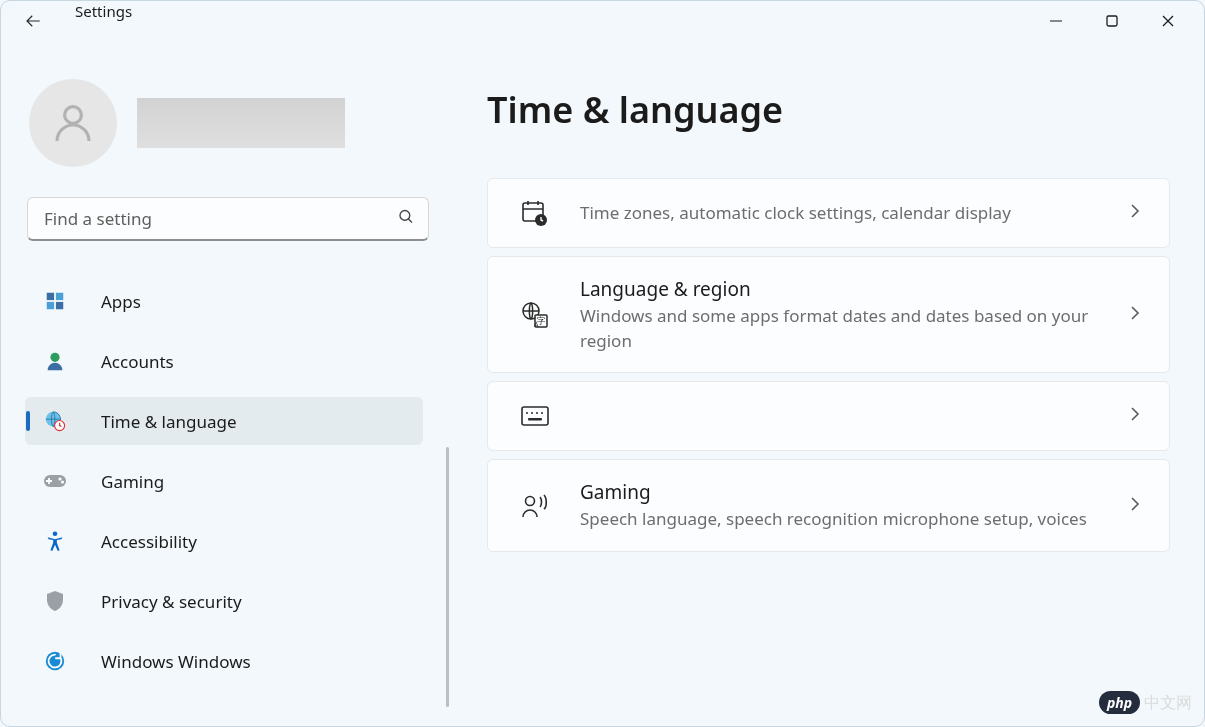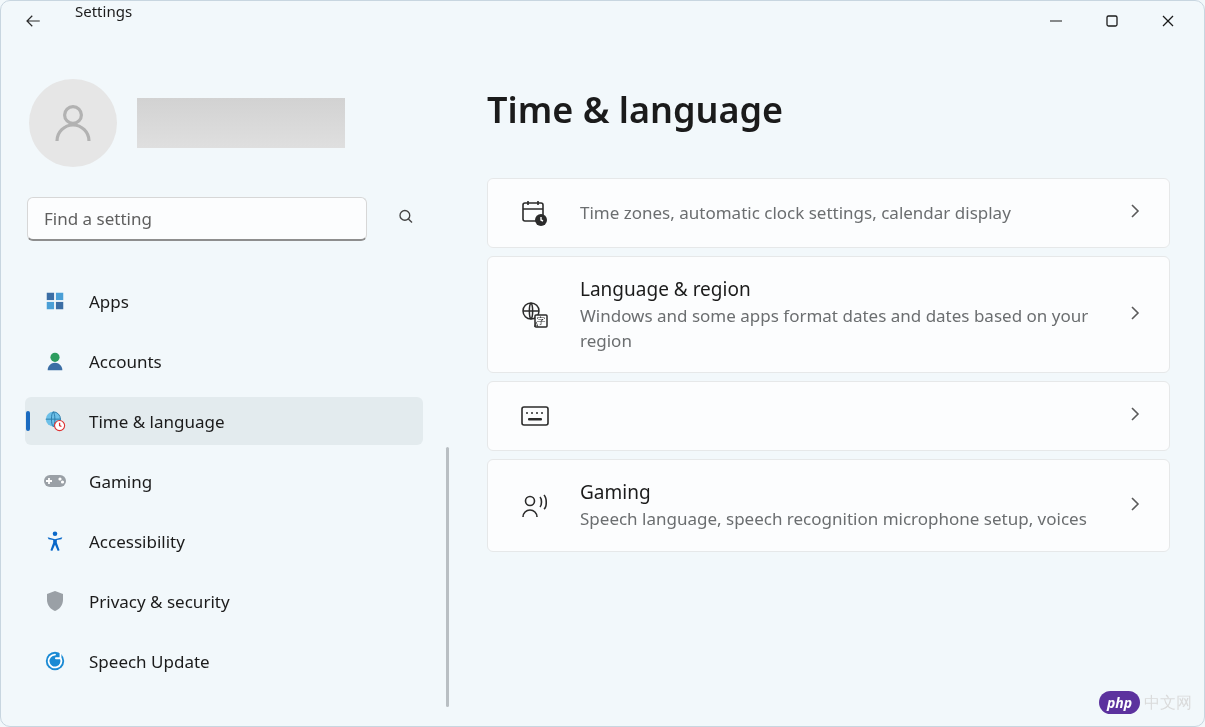--- a/index.html
+++ b/index.html
@@ -74,21 +74,21 @@
       width: 208px;
       height: 50px;
       background: linear-gradient(to bottom, #d2d2d2, #dfdfdf);
     }
     .search {
       position: relative;
       margin-bottom: 36px;
       margin-left: 2px;
     }
     .search input {
-      width: 340px;
+      width: 402px;
       height: 44px;
       padding: 0 44px 0 16px;
       font-size: 17px;
       border: 1px solid #d7d7d7;
       border-bottom: 2px solid #8e8e8e;
       border-radius: 6px;
       background: #fcfdfe;
       color: #5c5c5c;
       font-family: inherit;
     }
@@ -96,21 +96,21 @@
     .search-icon {
       position: absolute;
       right: 14px; top: 50%;
       transform: translateY(-50%);
       cursor: pointer;
     }
     .nav { margin-left: 0; }
     .nav-item {
       display: flex;
       align-items: center;
-      gap: 22px;
+      gap: 34px;
       height: 48px;
       padding-left: 18px;
       border-radius: 6px;
       cursor: pointer;
       margin-bottom: 12px;
       width: 398px;
       position: relative;
     }
     .nav-item.active {
       background: #e3ebee;
@@ -178,21 +178,21 @@
     .watermark {
       position: absolute;
       right: 12px;
       bottom: 12px;
       display: flex;
       align-items: center;
       gap: 4px;
       opacity: 0.9;
     }
     .php-badge {
-      background: #4c1d95;
+      background: #0f172a;
       color: #fff;
       font-weight: 700;
       font-size: 14px;
       padding: 2px 8px;
       border-radius: 14px;
       font-style: italic;
     }
     .cn-text {
       color: #d8d8d8;
       font-size: 16px;
@@ -316,21 +316,21 @@
         <span class="nav-label">Privacy &amp; security</span>
       </div>
 
       <div class="nav-item">
         <span class="nav-icon">
           <svg width="22" height="22" viewBox="0 0 24 24">
               <circle cx="12" cy="12" r="10" fill="#1a8ad4"></circle>
               <path d="M12 5a7 7 0 106.3 4M18 4v5h-5" fill="none" stroke="#fff" stroke-width="2" stroke-linecap="round"></path>
             </svg>
         </span>
-        <span class="nav-label">Speech Update</span>
+        <span class="nav-label">Windows Windows</span>
       </div>
     </nav>
     <div class="sidebar-scroll"></div>
   </aside>
 
   <main class="main">
     <h1 class="page-title">Time &amp; language</h1>
 
     <div class="card">
       <span class="card-icon">

